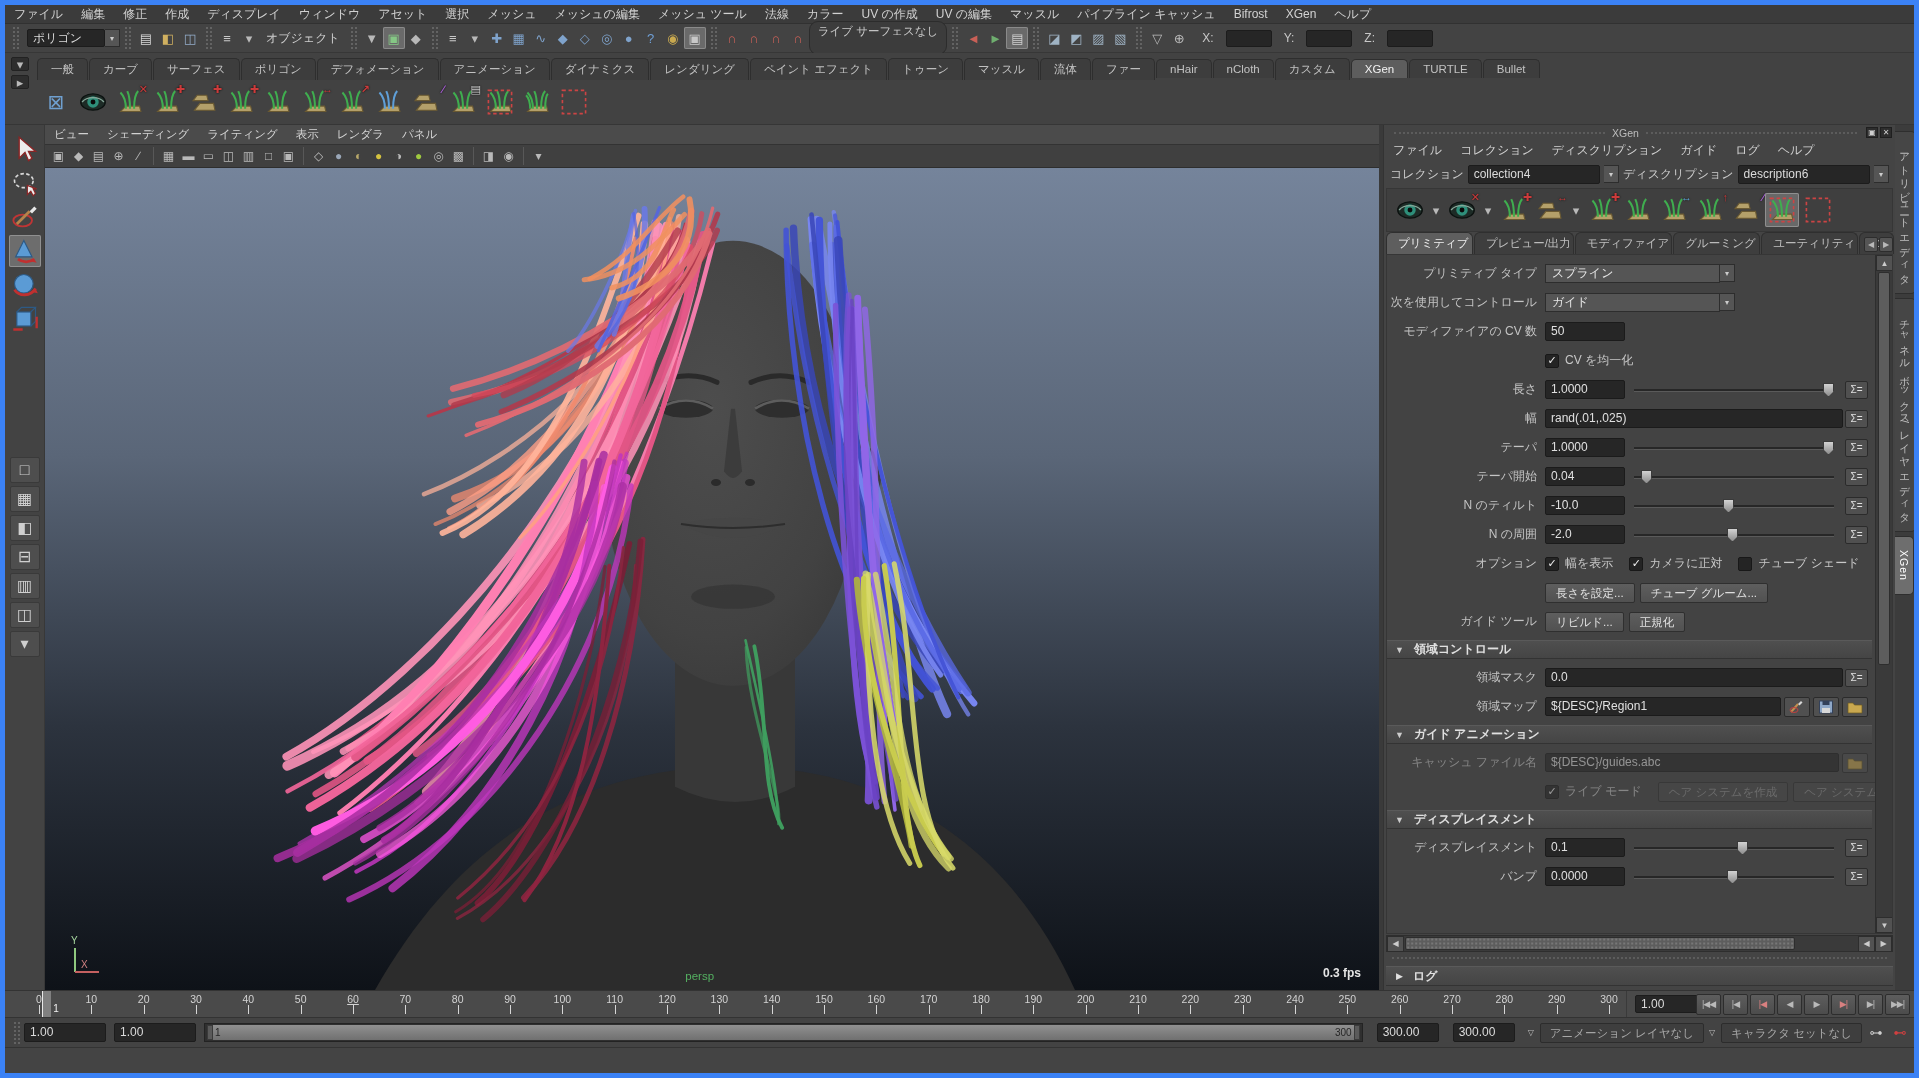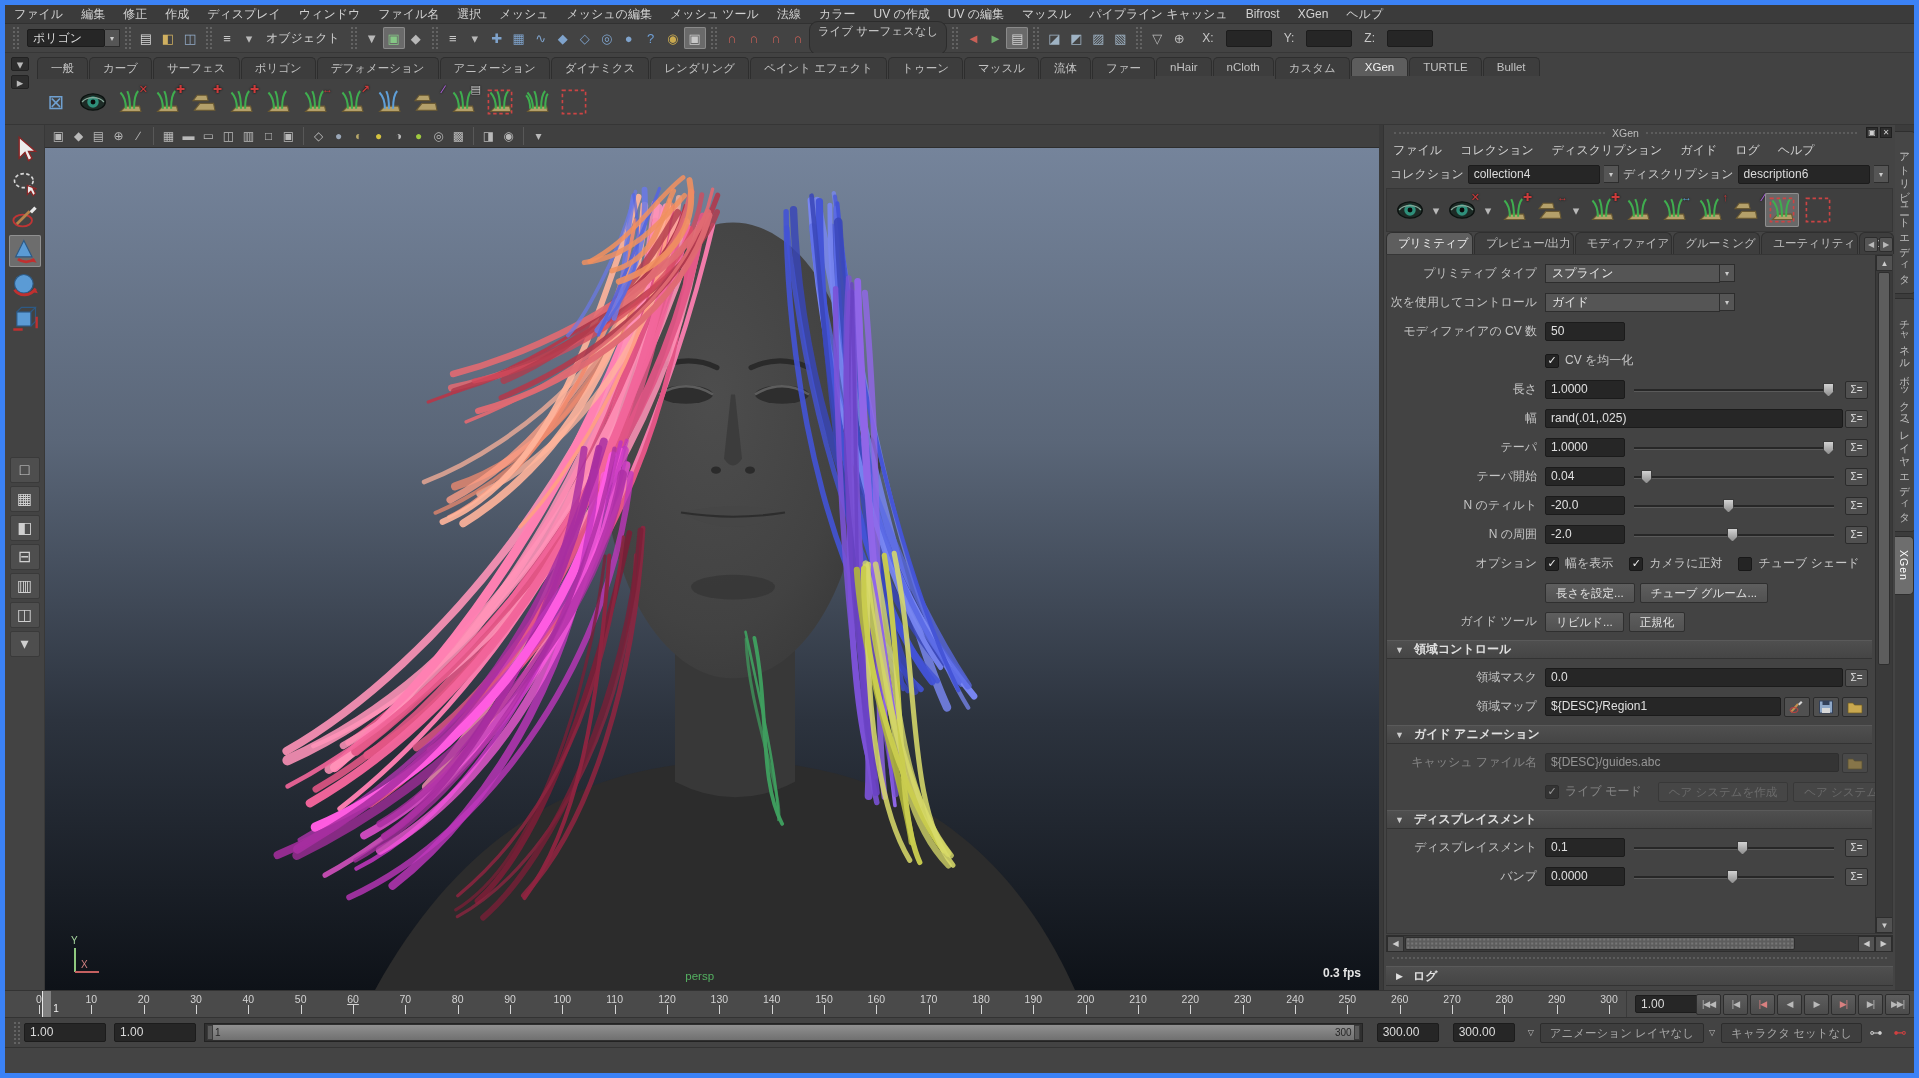--- a/index.html
+++ b/index.html
@@ -29,21 +29,21 @@
   #statusline .lbl{padding:0 6px;color:#cfcfcf;white-space:nowrap}
   .sl-live{background:#3c3c3c;border:1px solid #2c2c2c;border-radius:9px;height:34px;line-height:18px;padding:0 8px;color:#c8c8c8;white-space:nowrap;font-size:11.5px}
   .xyz{display:flex;align-items:center;margin-left:4px}
   .xyz .fld{width:46px;height:17px}
   .xyz span{margin:0 4px 0 8px}
 
   
   #shelf{position:absolute;top:48px;left:0;right:0;height:72px;background:#424242;border-bottom:1px solid #363636}
   #shelf-side{position:absolute;left:0;top:0;width:30px;height:100%;display:flex;flex-direction:column;align-items:center;padding-top:4px;gap:4px}
   #shelf-side .icon{width:18px;height:14px;background:#2e2e2e;border:1px solid #222;font-size:8px}
-  #shelf-tabs{position:absolute;left:32px;top:4px;right:16px;height:23px;display:flex;align-items:flex-start}
+  #shelf-tabs{position:absolute;left:32px;top:4px;right:16px;height:23px;display:flex;align-items:center}
   #shelf-tabs .mitem{font-size:11.5px;padding:3px 13px;background:#3d3d3d;border:1px solid #2e2e2e;border-bottom:none;border-radius:5px 5px 0 0;color:#c2c2c2;margin-right:1px}
   #shelf-tabs .mitem.active{background:#5d5d5d;color:#f2f2f2}
   #shelf-icons{position:absolute;left:34px;top:28px;right:0;height:42px;display:flex;align-items:center;gap:3px}
   #shelf-icons .icon{width:34px;height:34px}
   #shelf-icons .icon .g{font-size:20px}
 
   
   #main{position:absolute;top:120px;left:0;height:865px;width:100%}
   #toolbox{position:absolute;left:0;top:0;bottom:0;width:40px;background:#434343;border-right:1px solid #383838;display:flex;flex-direction:column;align-items:center;padding-top:8px}
   #toolbox .icon{width:32px;height:32px;margin-bottom:2px}
@@ -156,21 +156,21 @@
 
 <div id="app">
 
   <div id="menubar">
       <span class="mitem">ファイル</span>
       <span class="mitem">編集</span>
       <span class="mitem">修正</span>
       <span class="mitem">作成</span>
       <span class="mitem">ディスプレイ</span>
       <span class="mitem">ウィンドウ</span>
-      <span class="mitem">ファイル名</span>
+      <span class="mitem">アセット</span>
       <span class="mitem">選択</span>
       <span class="mitem">メッシュ</span>
       <span class="mitem">メッシュの編集</span>
       <span class="mitem">メッシュ ツール</span>
       <span class="mitem">法線</span>
       <span class="mitem">カラー</span>
       <span class="mitem">UV の作成</span>
       <span class="mitem">UV の編集</span>
       <span class="mitem">マッスル</span>
       <span class="mitem">パイプライン キャッシュ</span>
@@ -550,20 +550,28 @@
           <span class="icon">
             <i class="g">◫</i>
           </span>
           <span class="icon">
             <i class="g">▾</i>
           </span>
         </span>
     </div>
 
     <div id="viewport">
+      <div id="vp-menubar">
+          <span class="mitem">ビュー</span>
+          <span class="mitem">シェーディング</span>
+          <span class="mitem">ライティング</span>
+          <span class="mitem">表示</span>
+          <span class="mitem">レンダラ</span>
+          <span class="mitem">パネル</span>
+        </div>
       <div id="vp-toolbar">
           <span class="icon">
             <i class="g">▣</i>
           </span>
           <span class="icon">
             <i class="g">◆</i>
           </span>
           <span class="icon">
             <i class="g">▤</i>
           </span>
@@ -981,21 +989,21 @@
             <div class="xrow">
               <span class="xlabel">テーパ開始</span>
               <span class="xfld">0.04</span>
               <span class="xsl">
                 <span class="thumb" style="left: 6%;"></span>
               </span>
               <span class="sigma">Σ=</span>
             </div>
             <div class="xrow">
               <span class="xlabel">N のティルト</span>
-              <span class="xfld">-20.0</span>
+              <span class="xfld">-10.0</span>
               <span class="xsl">
                 <span class="thumb" style="left: 47%;"></span>
               </span>
               <span class="sigma">Σ=</span>
             </div>
             <div class="xrow">
               <span class="xlabel">N の周囲</span>
               <span class="xfld">-2.0</span>
               <span class="xsl">
                 <span class="thumb" style="left: 49%;"></span>

